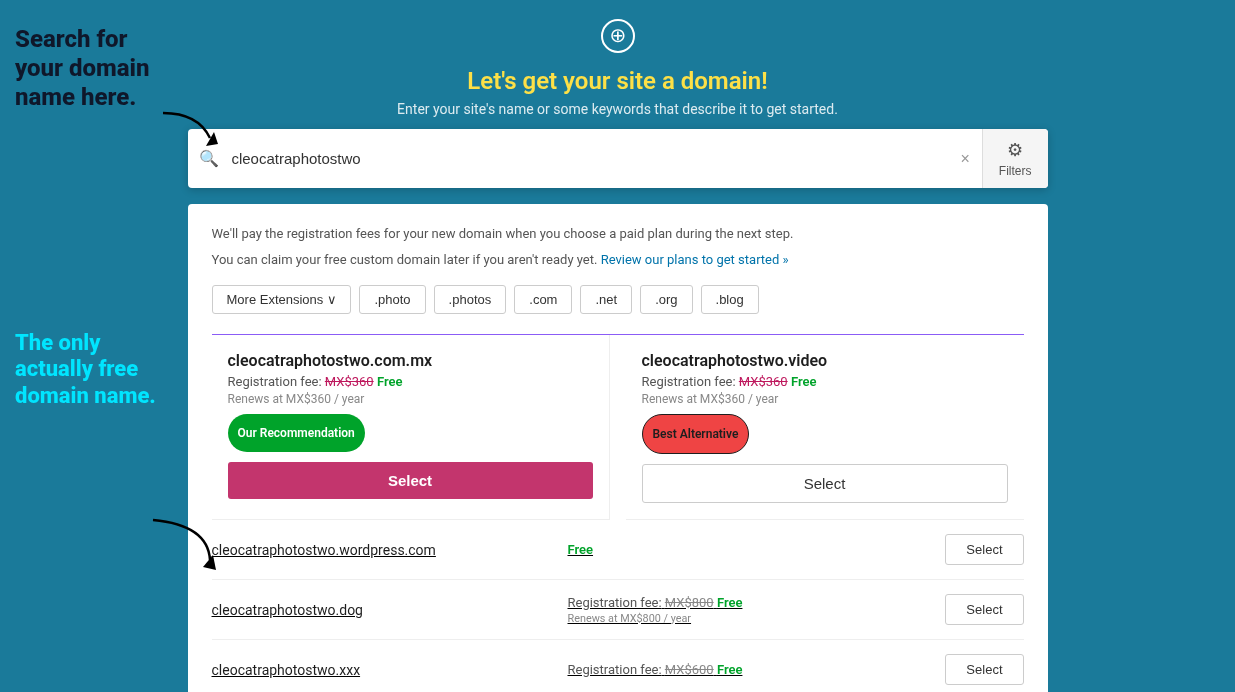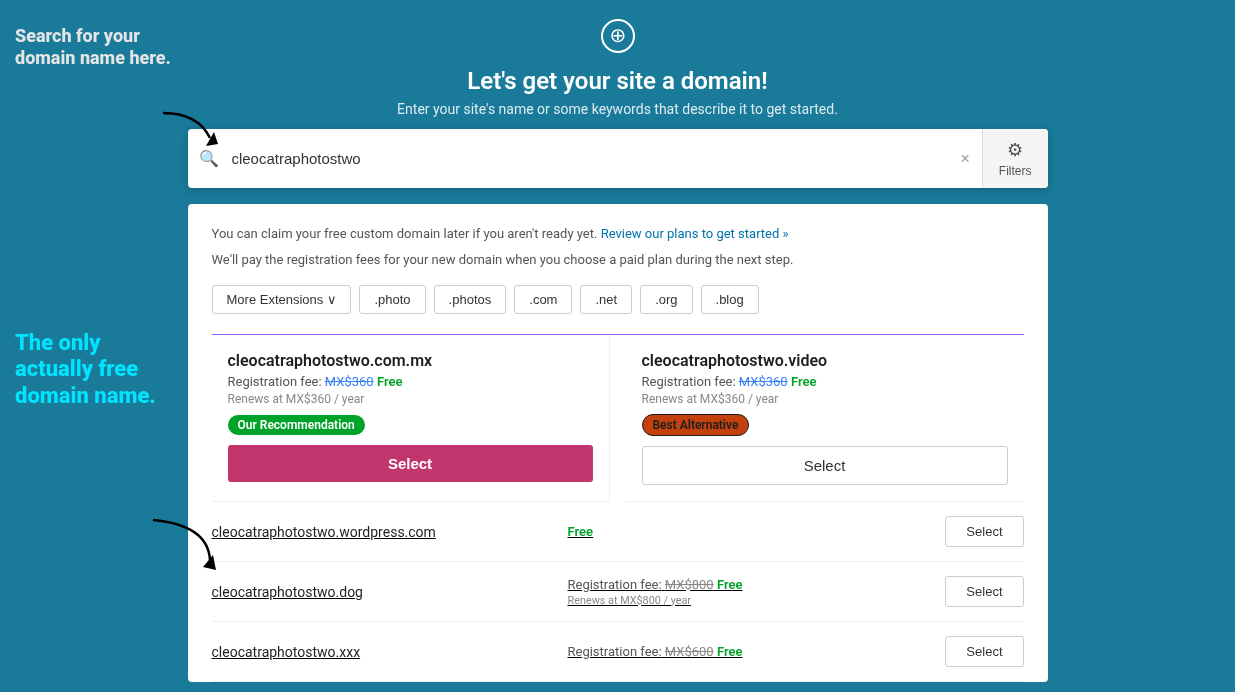--- a/index.html
+++ b/index.html
@@ -10,22 +10,22 @@
       height: 692px;
       overflow: hidden;
       position: relative;
     }
 
     
     .annotation-search {
       position: absolute;
       top: 25px;
       left: 15px;
-      color: #e5e5e5;
-      font-size: 18px;
+      color: #0f172a;
+      font-size: 24px;
       font-weight: 800;
       line-height: 1.2;
       width: 160px;
     }
     .annotation-free {
       position: absolute;
       top: 330px;
       left: 15px;
       color: #00e5ff;
       font-size: 22px;
@@ -55,21 +55,21 @@
       color: white;
     }
     .wp-logo {
       font-size: 28px;
       margin-bottom: 6px;
       display: block;
     }
     .header h1 {
       font-size: 24px;
       font-weight: 600;
-      color: #ffffff;
+      color: #fde047;
       margin-bottom: 6px;
     }
     .header p {
       font-size: 14px;
       color: rgba(255,255,255,0.85);
     }
 
     
     .search-container {
       display: flex;
@@ -192,45 +192,45 @@
       color: #1e1e1e;
       margin-bottom: 4px;
     }
     .domain-price {
       font-size: 13px;
       color: #555;
       margin-bottom: 3px;
     }
     .domain-price .original {
       text-decoration: line-through;
-      color: #3b82f6;
+      color: #be185d;
     }
     .domain-price .free-label {
       color: #00a32a;
       font-weight: 600;
     }
     .domain-renew {
       font-size: 12px;
       color: #888;
       margin-bottom: 8px;
     }
     .badge {
       display: inline-block;
       border-radius: 20px;
-      padding: 3px 10px;
+      padding: 12px 10px;
       font-size: 12px;
       font-weight: 600;
       margin-bottom: 10px;
     }
     .badge-recommend {
       background: #00a32a;
       color: white;
     }
     .badge-alternative {
-      background: #c2410c;
+      background: #ef4444;
       color: #1e1e1e;
       border: 1.5px solid #1e1e1e;
     }
     .select-btn-primary {
       display: block;
       width: 100%;
       padding: 10px;
       background: #c3356d;
       color: white;
       border: none;
@@ -327,25 +327,25 @@
   <button class="search-clear">×</button>
   <button class="filters-btn">
     <span class="gear-icon">⚙</span>
     <span>Filters</span>
   </button>
 </div>
 
 <div class="main-content">
 
   <div class="promo-banner">
+    <p>We'll pay the registration fees for your new domain when you choose a paid plan during the next step.</p>
     <p>
       <span>You can claim your free custom domain later if you aren't ready yet.</span>
       <a href="#">Review our plans to get started »</a>
     </p>
-    <p>We'll pay the registration fees for your new domain when you choose a paid plan during the next step.</p>
   </div>
 
   <div class="extension-filters">
     <button class="ext-btn ext-btn-more">
       <span>More Extensions ∨</span>
     </button>
     <button class="ext-btn">.photo</button>
     <button class="ext-btn">.photos</button>
     <button class="ext-btn">.com</button>
     <button class="ext-btn">.net</button>

